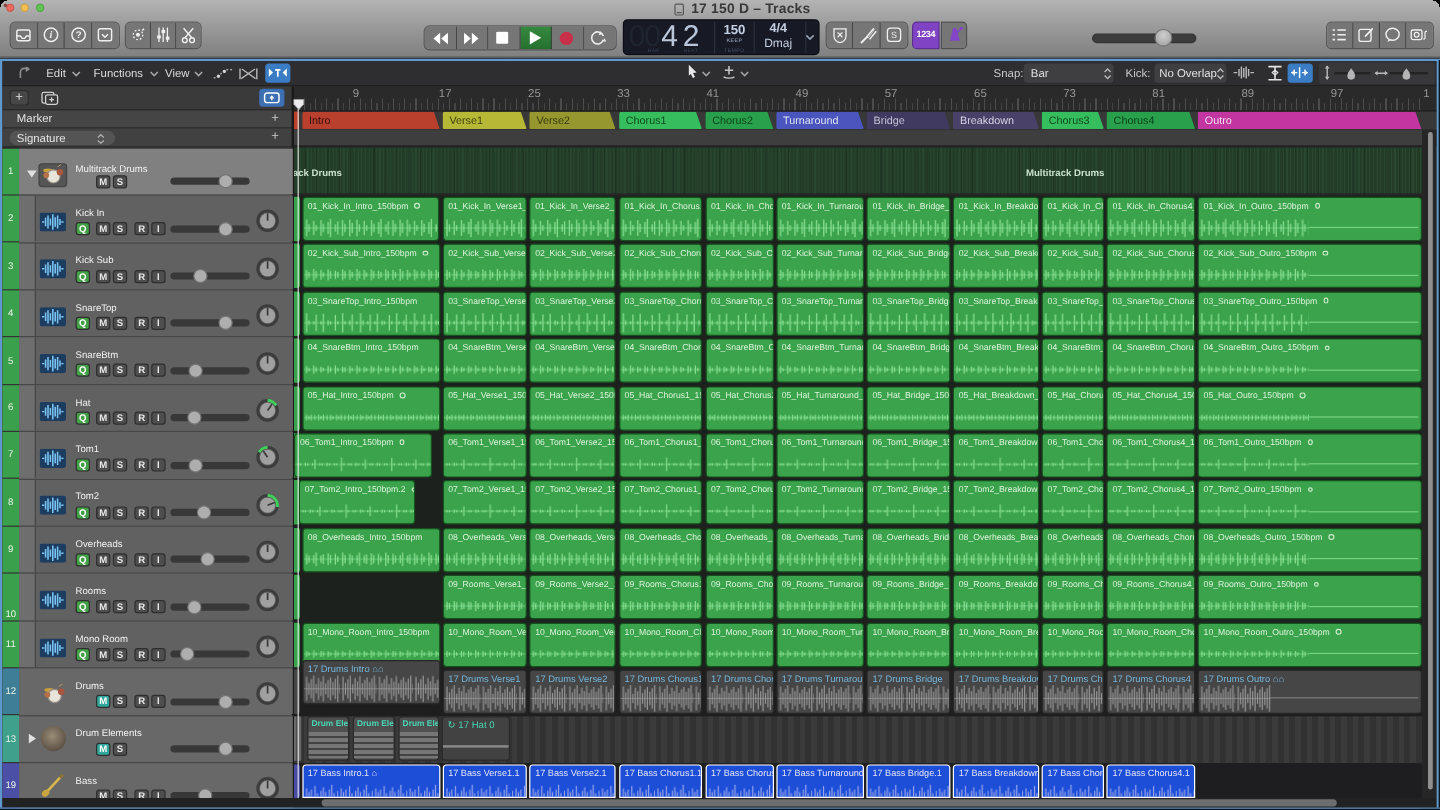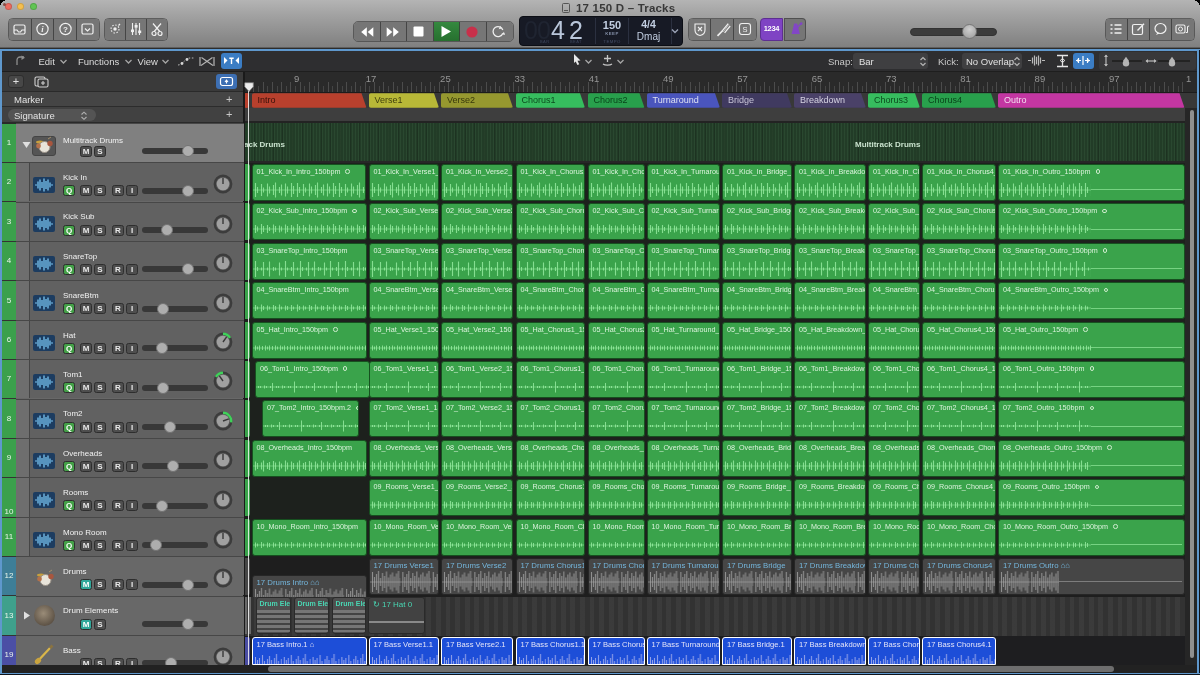--- a/index.html
+++ b/index.html
@@ -747,21 +747,21 @@
     </div>
 <div class="rg g" style="left:998px;top:321.5px;width:187.0px;height:37.2px">
       <div class="rn">05_Hat_Outro_150bpm<span class="lc"></span></div>
       <svg shape-rendering="crispEdges" class="wf" width="92" height="18" style="width:92px">
         <rect width="92" height="18" fill="url(#pE)"></rect>
       </svg>
       <div class="ab" style="left:92px;right:2px;top:24.5px;height:1px;background:rgba(150,236,160,0.65)"></div>
     </div>
 <div class="ab" style="left:244px;top:360.4px;width:941px;height:39.4px;background:#1d211d"></div>
 <div class="ab" style="left:244px;top:360.9px;width:5.5px;height:37.2px;background:#3aa34b;border-radius:0 2px 2px 0"></div>
-<div class="rg g" style="left:255px;top:360.9px;width:115.0px;height:37.2px">
+<div class="rg g" style="left:245px;top:360.9px;width:115.0px;height:37.2px">
       <div class="rn">06_Tom1_Intro_150bpm<span class="lc"></span></div>
       <svg shape-rendering="crispEdges" class="wf" width="113" height="18" style="width:113px">
         <rect width="113" height="18" fill="url(#pF)"></rect>
       </svg>
     </div>
 <div class="rg g" style="left:368.5px;top:360.9px;width:70.5px;height:37.2px">
       <div class="rn">06_Tom1_Verse1_150bpm</div>
       <svg shape-rendering="crispEdges" class="wf" width="68" height="18" style="width:68px">
         <rect width="68" height="18" fill="url(#pF)"></rect>
       </svg>
@@ -816,21 +816,21 @@
     </div>
 <div class="rg g" style="left:998px;top:360.9px;width:187.0px;height:37.2px">
       <div class="rn">06_Tom1_Outro_150bpm<span class="lc"></span></div>
       <svg shape-rendering="crispEdges" class="wf" width="92" height="18" style="width:92px">
         <rect width="92" height="18" fill="url(#pF)"></rect>
       </svg>
       <div class="ab" style="left:92px;right:2px;top:24.5px;height:1px;background:rgba(150,236,160,0.65)"></div>
     </div>
 <div class="ab" style="left:244px;top:399.8px;width:941px;height:39.4px;background:#1d211d"></div>
 <div class="ab" style="left:244px;top:400.3px;width:5.5px;height:37.2px;background:#3aa34b;border-radius:0 2px 2px 0"></div>
-<div class="rg g" style="left:262px;top:400.3px;width:97px;height:37.2px">
+<div class="rg g" style="left:249px;top:400.3px;width:97px;height:37.2px">
       <div class="rn">07_Tom2_Intro_150bpm.2<span class="lc"></span></div>
       <svg shape-rendering="crispEdges" class="wf" width="113" height="18" style="width:113px">
         <rect width="113" height="18" fill="url(#pF)"></rect>
       </svg>
     </div>
 <div class="rg g" style="left:368.5px;top:400.3px;width:70.5px;height:37.2px">
       <div class="rn">07_Tom2_Verse1_150bpm</div>
       <svg shape-rendering="crispEdges" class="wf" width="68" height="18" style="width:68px">
         <rect width="68" height="18" fill="url(#pF)"></rect>
       </svg>
@@ -1086,21 +1086,21 @@
     </div>
 <div class="rg g" style="left:998px;top:518.5px;width:187.0px;height:37.2px">
       <div class="rn">10_Mono_Room_Outro_150bpm<span class="lc"></span></div>
       <svg shape-rendering="crispEdges" class="wf" width="92" height="18" style="width:92px">
         <rect width="92" height="18" fill="url(#pI)"></rect>
       </svg>
       <div class="ab" style="left:92px;right:2px;top:24.5px;height:1px;background:rgba(150,236,160,0.65)"></div>
     </div>
 <div class="ab" style="left:244px;top:557.4px;width:941px;height:39.4px;background:#1e1e1e"></div>
 <div class="ab" style="left:244px;top:557.9px;width:5.5px;height:36.8px;background:#464646;border-radius:0 2px 2px 0"></div>
-<div class="rg d" style="left:251.5px;top:575px;width:115.0px;height:36.8px">
+<div class="rg d" style="left:251.5px;top:550px;width:115.0px;height:36.8px">
       <div class="rn">17 Drums Intro ⌂⌂</div>
       <svg shape-rendering="crispEdges" class="wf" width="113" height="24" style="top:11px;height:24px;width:113px">
         <rect width="113" height="24" fill="url(#pDr)"></rect>
       </svg>
     </div>
 <div class="rg d" style="left:368.5px;top:557.9px;width:70.5px;height:36.8px">
       <div class="rn">17 Drums Verse1</div>
       <svg shape-rendering="crispEdges" class="wf" width="68" height="24" style="top:11px;height:24px;width:68px">
         <rect width="68" height="24" fill="url(#pDr)"></rect>
       </svg>

